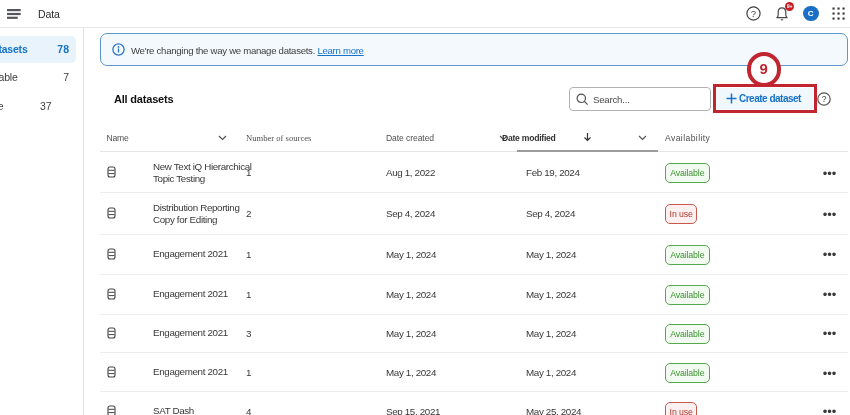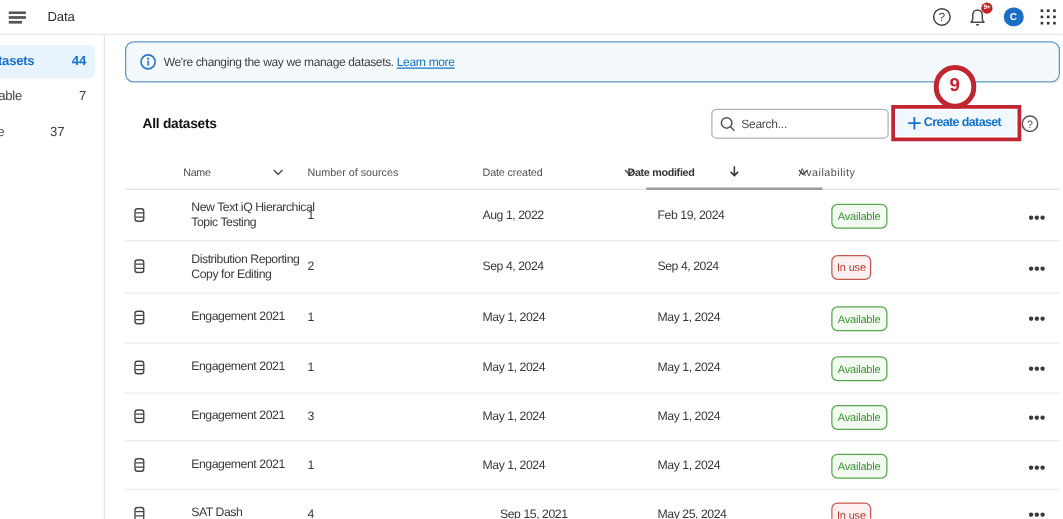--- a/index.html
+++ b/index.html
@@ -42,21 +42,21 @@
       <rect x="10.5" y="5.5" width="2.1" height="2.1"></rect>
     <rect x="0.5" y="10.5" width="2.1" height="2.1"></rect>
       <rect x="5.5" y="10.5" width="2.1" height="2.1"></rect>
       <rect x="10.5" y="10.5" width="2.1" height="2.1"></rect>
   </g>
 </svg>
 
 <div class="abs" style="left:0;top:28px;width:84px;height:387px;background:#fff;border-right:1px solid #e2e2e2;overflow:hidden;">
   <div class="abs" style="left:-30px;top:8.3px;width:106px;height:26.5px;background:#e9f3fc;border-radius:5px;"></div>
   <div class="abs" style="left:-29px;top:15px;font-size:10.5px;font-weight:bold;color:#1673c8;letter-spacing:-0.2px;">All datasets</div>
-  <div class="abs" style="left:40px;top:15px;width:29px;text-align:right;font-size:10.5px;font-weight:bold;color:#1673c8;">44</div>
+  <div class="abs" style="left:40px;top:15px;width:29px;text-align:right;font-size:10.5px;font-weight:bold;color:#1673c8;">78</div>
   <div class="abs" style="left:-23px;top:43px;font-size:10.5px;color:#3d3d3d;letter-spacing:-0.2px;">Available</div>
   <div class="abs" style="left:40px;top:43px;width:29px;text-align:right;font-size:10.5px;color:#3d3d3d;">7</div>
   <div class="abs" style="left:-24px;top:71.5px;font-size:10.5px;color:#3d3d3d;letter-spacing:-0.2px;">In use</div>
   <div class="abs" style="left:40px;top:71.5px;width:29px;text-align:left;font-size:10.5px;color:#3d3d3d;">37</div>
 </div>
 
 <div class="abs" style="left:100px;top:33px;width:748px;height:33px;background:#f4f9fd;border:1.2px solid #5e97c9;border-radius:7px;"></div>
 <svg class="abs" style="left:112px;top:43px;" width="13" height="13" viewBox="0 0 13 13">
   <circle cx="6.5" cy="6.5" r="5.6" fill="none" stroke="#2779c8" stroke-width="1.3"></circle>
   <circle cx="6.5" cy="3.9" r="0.9" fill="#2779c8"></circle>
@@ -81,37 +81,37 @@
 <div class="abs" style="left:739px;top:93px;font-size:10px;font-weight:bold;color:#1673c8;letter-spacing:-0.5px;">Create dataset</div>
 <div class="abs" style="left:712.5px;top:84px;width:104.5px;height:28.5px;border:3.8px solid #c02530;"></div>
 <div class="abs" style="left:746.5px;top:52px;width:34.5px;height:34.5px;border:4.6px solid #c02530;border-radius:50%;background:#fff;"></div>
 <div class="abs" style="left:746.5px;top:52px;width:34.5px;height:34.5px;text-align:center;font-size:15px;line-height:34.5px;font-weight:bold;color:#c02530;">9</div>
 
 <svg class="abs" style="left:817px;top:92px;" width="14" height="14" viewBox="0 0 14 14">
   <circle cx="7" cy="7" r="6.2" fill="none" stroke="#555" stroke-width="1.2"></circle>
   <text x="7" y="10" font-size="8.5" fill="#444" text-anchor="middle" font-family="Liberation Sans">?</text>
 </svg>
 
-<div class="abs" style="left:106.5px;top:133px;font-size:8.6px;color:#4f4f4f;letter-spacing:-0.2px;margin-left:40px;">Name</div>
+<div class="abs" style="left:106.5px;top:133px;font-size:8.6px;color:#4f4f4f;letter-spacing:-0.2px;">Name</div>
 <svg class="abs" style="left:218px;top:135px;" width="9" height="6" viewBox="0 0 9 6">
     <path d="M1 1 L4.5 4.5 L8 1" fill="none" stroke="#555" stroke-width="1.2"></path>
   </svg>
-<div class="abs" style="left:246px;top:133px;font-size:8.6px;color:#4f4f4f;">Number of sources</div>
+<div class="abs" style="left:246px;top:133px;font-size:8.6px;color:#4f4f4f;font-family:Liberation Serif, serif;">Number of sources</div>
 <div class="abs" style="left:386px;top:133px;font-size:8.6px;color:#4f4f4f;letter-spacing:-0.1px;">Date created</div>
 <svg class="abs" style="left:499px;top:135px;" width="9" height="6" viewBox="0 0 9 6">
     <path d="M1 1 L4.5 4.5 L8 1" fill="none" stroke="#555" stroke-width="1.2"></path>
   </svg>
 <div class="abs" style="left:502px;top:132.5px;font-size:8.6px;font-weight:bold;color:#333;letter-spacing:-0.25px;">Date modified</div>
 <svg class="abs" style="left:583px;top:132px;" width="9" height="10" viewBox="0 0 9 10">
     <path d="M4.5 1 L4.5 8 M1.5 5.5 L4.5 8.5 L7.5 5.5" fill="none" stroke="#333" stroke-width="1.2"></path>
   </svg>
 <svg class="abs" style="left:638px;top:135px;" width="9" height="6" viewBox="0 0 9 6">
     <path d="M1 1 L4.5 4.5 L8 1" fill="none" stroke="#555" stroke-width="1.2"></path>
   </svg>
-<div class="abs" style="left:639px;top:133px;font-size:8.6px;color:#4f4f4f;letter-spacing:0.4px;text-align:right;">Availability</div>
+<div class="abs" style="left:665px;top:133px;font-size:8.6px;color:#4f4f4f;letter-spacing:0.4px;text-align:right;">Availability</div>
 <div class="abs" style="left:100px;top:151px;width:748px;height:1px;background:#e4e4e4;"></div>
 <div class="abs" style="left:517px;top:150px;width:141px;height:2px;background:#9c9c9c;"></div>
 
 <div class="abs" style="left:100px;top:192.3px;width:748px;height:1px;background:#ececec;"></div>
 <div class="abs" style="left:100px;top:233.6px;width:748px;height:1px;background:#ececec;"></div>
 <div class="abs" style="left:100px;top:274.1px;width:748px;height:1px;background:#ececec;"></div>
 <div class="abs" style="left:100px;top:313.8px;width:748px;height:1px;background:#ececec;"></div>
 <div class="abs" style="left:100px;top:352.3px;width:748px;height:1px;background:#ececec;"></div>
 <div class="abs" style="left:100px;top:391.2px;width:748px;height:1px;background:#ececec;"></div>
 
@@ -187,21 +187,21 @@
 <div class="abs bg-g" style="left:665px;top:363px;">Available</div>
 <div class="abs dots" style="top:366.5px;">•••</div>
 
 <svg class="abs dbi" style="left:107px;top:405px;" width="9" height="12" viewBox="0 0 9 12">
     <rect x="1" y="1" width="7" height="10" rx="2" fill="none" stroke="#444" stroke-width="1.1"></rect>
     <line x1="1.4" y1="4.3" x2="7.6" y2="4.3" stroke="#444" stroke-width="1"></line>
     <line x1="1.4" y1="7.6" x2="7.6" y2="7.6" stroke="#444" stroke-width="1"></line>
   </svg>
 <div class="abs nm" style="left:121px;top:404.5px;">SAT Dash</div>
 <div class="abs ct" style="left:246px;top:405.5px;">4</div>
-<div class="abs ct" style="left:400px;top:405.5px;">Sep 15, 2021</div>
+<div class="abs ct" style="left:386px;top:405.5px;">Sep 15, 2021</div>
 <div class="abs ct" style="left:526px;top:405.5px;">May 25, 2024</div>
 <div class="abs bg-r" style="left:665px;top:402px;">In use</div>
 <div class="abs dots" style="top:405px;">•••</div>
 
 <style>
   .nm { font-size:9.8px; color:#383838; letter-spacing:-0.35px; line-height:12px;margin-left:32px; }
   .ct { font-size:9.8px; color:#383838; letter-spacing:-0.35px; }
   .bg-g { height:20px; line-height:18.3px; padding:0 4.2px; border:1.2px solid #55a84b; border-radius:5px; background:#f3faf1; color:#3a9430; font-size:8.8px; letter-spacing:-0.15px; }
   .bg-r { height:20px; line-height:18.3px; padding:0 3.6px; border:1.2px solid #c45a4e; border-radius:5px; background:#fcf1f0; color:#b0382c; font-size:8.8px; letter-spacing:-0.15px; }
   .dots { left:821px; width:17px; text-align:center; font-size:13px; line-height:13px; color:#3a3a3a; letter-spacing:0px; }

